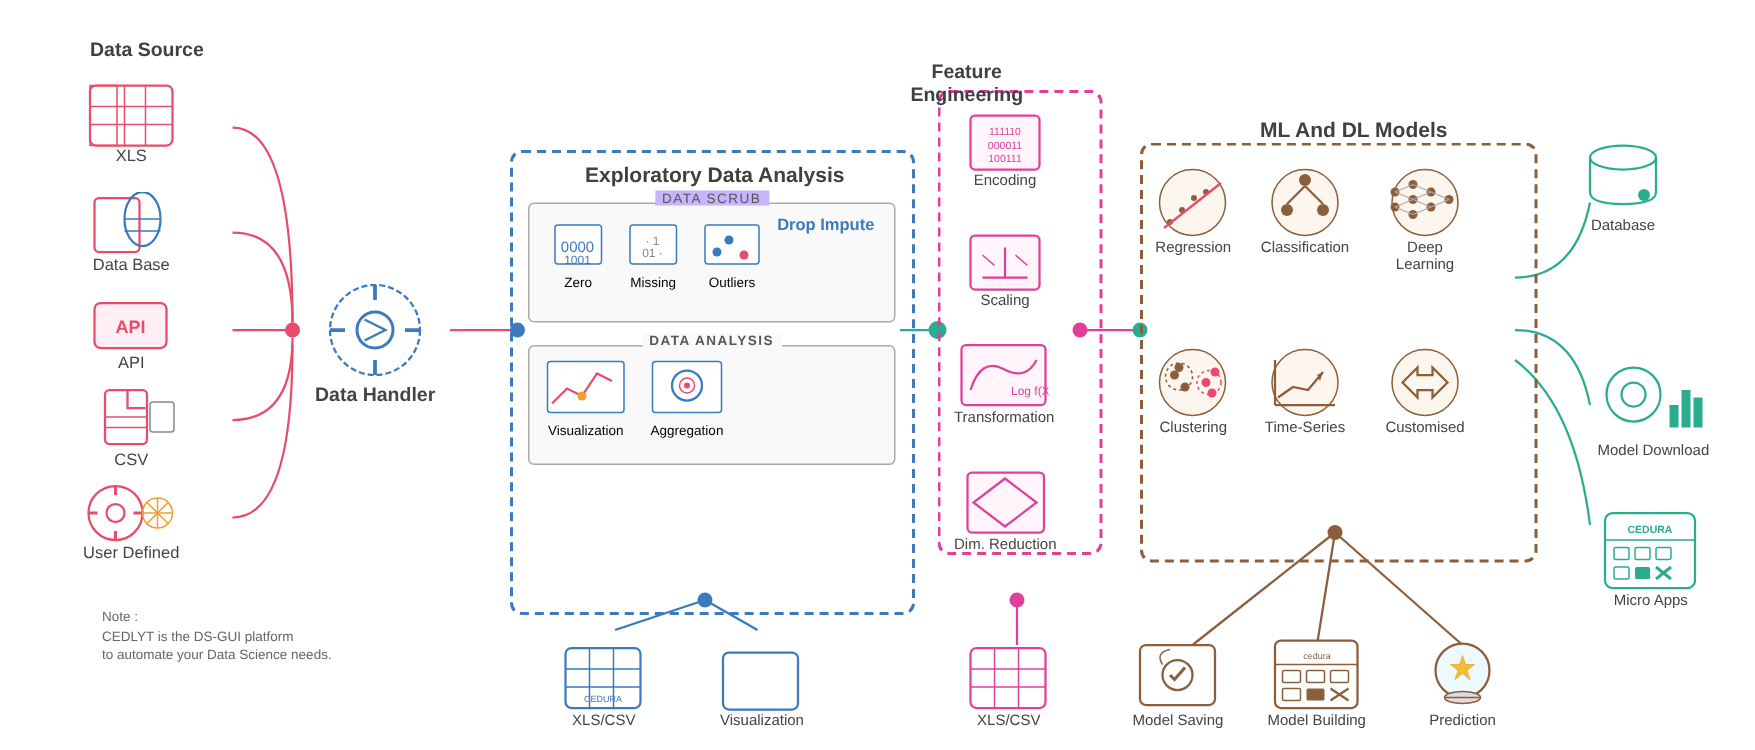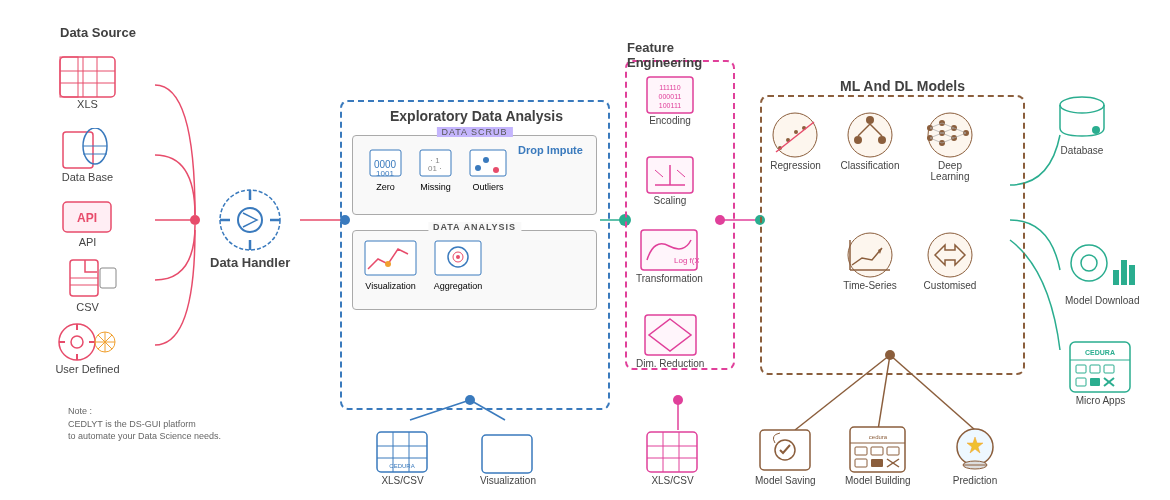--- a/index.html
+++ b/index.html
@@ -274,21 +274,21 @@
   </div>
 
   <div class="icon-box" style="left:480px; top:430px;">
     <svg width="55" height="45" viewBox="0 0 55 45">
       <rect x="2" y="5" width="50" height="38" rx="4" fill="none" stroke="#3a7abd" stroke-width="1.5"></rect>
     </svg>
     <span style="font-size:10px;">Visualization</span>
   </div>
 
   <div class="dashed-box-pink" style="left:625px; top:60px; width:110px; height:310px;"></div>
-  <div class="section-title" style="left:627px; top:40px; font-size:13px; width:105px; text-align:left;">
+  <div class="section-title" style="left:592px; top:40px; font-size:13px; width:105px; text-align:center;">
     <span>Feature Engineering</span>
   </div>
 
   <div class="icon-box" style="left:645px; top:75px;">
     <svg width="50" height="40" viewBox="0 0 50 40">
       <rect x="2" y="2" width="46" height="36" rx="3" fill="#fff5fb" stroke="#e0409a" stroke-width="1.5"></rect>
       <text x="25" y="15" text-anchor="middle" font-size="7" fill="#e0409a">111110</text>
       <text x="25" y="24" text-anchor="middle" font-size="7" fill="#e0409a">000011</text>
       <text x="25" y="33" text-anchor="middle" font-size="7" fill="#e0409a">100111</text>
     </svg>
@@ -387,20 +387,36 @@
       <line x1="22" y1="13" x2="34" y2="18" stroke="#aaa" stroke-width="0.7"></line>
       <line x1="22" y1="23" x2="34" y2="18" stroke="#aaa" stroke-width="0.7"></line>
       <line x1="22" y1="23" x2="34" y2="28" stroke="#aaa" stroke-width="0.7"></line>
       <line x1="22" y1="33" x2="34" y2="28" stroke="#aaa" stroke-width="0.7"></line>
       <line x1="34" y1="18" x2="46" y2="23" stroke="#aaa" stroke-width="0.7"></line>
       <line x1="34" y1="28" x2="46" y2="23" stroke="#aaa" stroke-width="0.7"></line>
     </svg>
     <span style="font-size:10px; width:55px; text-align:center; display:block;">Deep Learning</span>
   </div>
 
+  <div class="icon-box" style="left:768px; top:230px;">
+    <svg width="55" height="50" viewBox="0 0 55 50">
+      <circle cx="27" cy="25" r="22" fill="#fdf6ee" stroke="#8b5e3c" stroke-width="1"></circle>
+
+      <circle cx="15" cy="20" r="3" fill="#8b5e3c"></circle>
+      <circle cx="22" cy="28" r="3" fill="#8b5e3c"></circle>
+      <circle cx="18" cy="15" r="3" fill="#8b5e3c"></circle>
+
+      <circle cx="18" cy="21" r="9" fill="none" stroke="#8b5e3c" stroke-width="1" stroke-dasharray="2,2"></circle>
+      <circle cx="36" cy="25" r="3" fill="#e74c6b"></circle>
+      <circle cx="42" cy="18" r="3" fill="#e74c6b"></circle>
+      <circle cx="40" cy="32" r="3" fill="#e74c6b"></circle>
+      <circle cx="38" cy="25" r="8" fill="none" stroke="#e74c6b" stroke-width="1" stroke-dasharray="2,2"></circle>
+    </svg>
+    <span style="font-size:10px;">Clustering</span>
+  </div>
 
   <div class="icon-box" style="left:840px; top:230px;">
     <svg width="60" height="50" viewBox="0 0 60 50">
       <circle cx="30" cy="25" r="22" fill="#fdf6ee" stroke="#8b5e3c" stroke-width="1"></circle>
 
       <line x1="10" y1="40" x2="50" y2="40" stroke="#8b5e3c" stroke-width="1.5"></line>
       <line x1="10" y1="40" x2="10" y2="10" stroke="#8b5e3c" stroke-width="1.5"></line>
 
       <polyline points="12,35 22,28 32,30 42,18" fill="none" stroke="#8b5e3c" stroke-width="1.5"></polyline>
       <polygon points="42,18 38,20 40,24" fill="#8b5e3c"></polygon>

